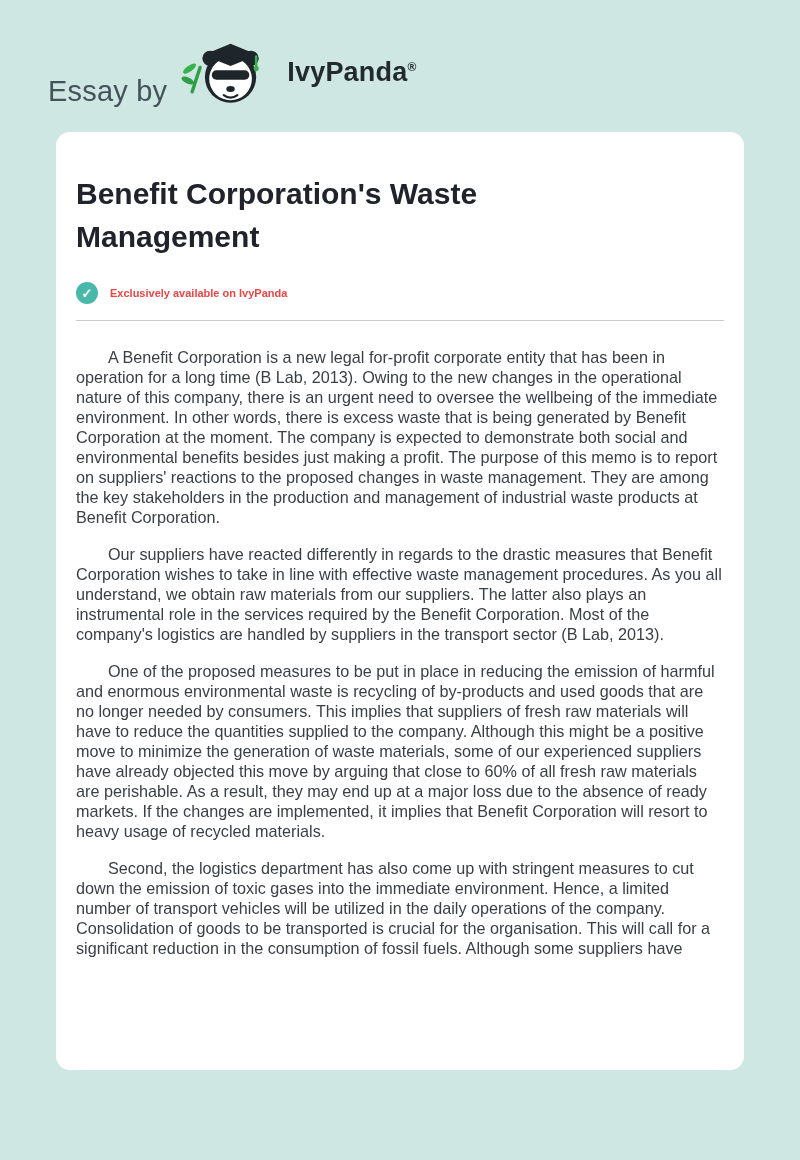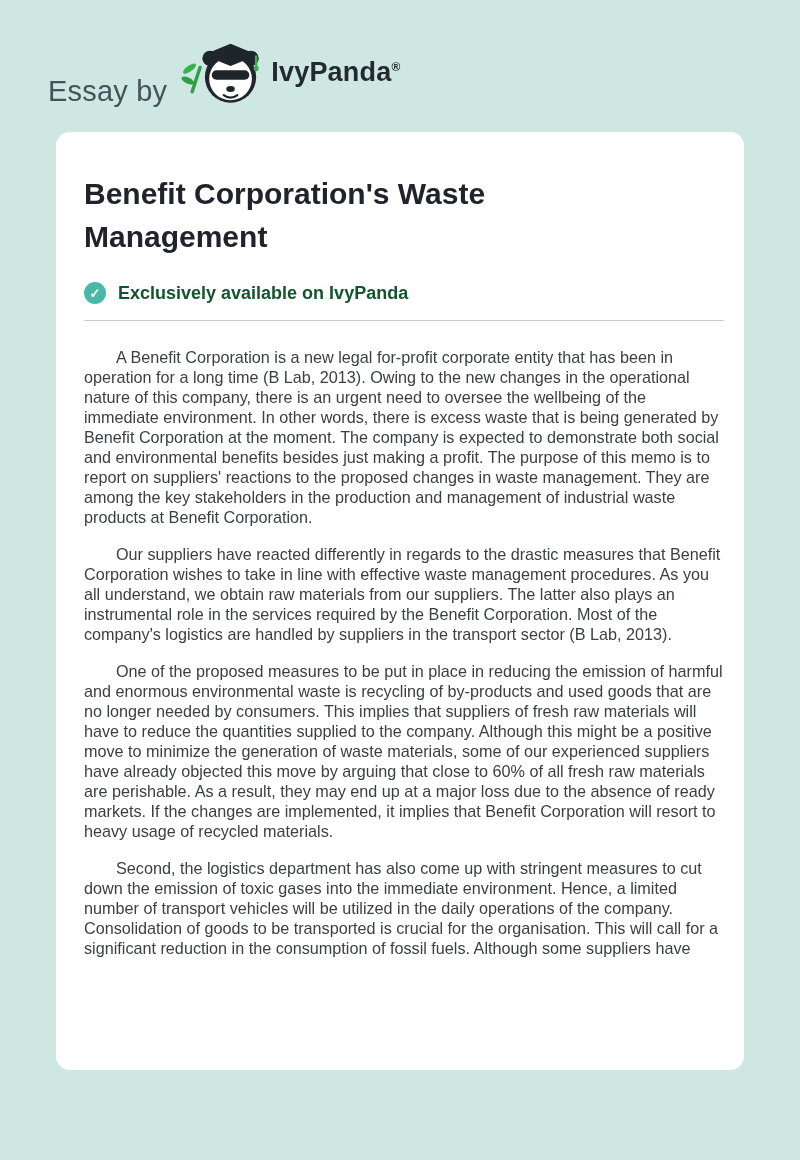--- a/index.html
+++ b/index.html
@@ -18,40 +18,40 @@
   }
   .essay-by {
     font-size: 29px;
     color: #44525a;
     font-weight: 400;
     letter-spacing: 0.2px;
   }
   .logo {
     display: flex;
     align-items: center;
-    gap: 8px;
+    gap: 24px;
     cursor: pointer;
   }
   .logo svg { display: block; }
   .brand {
     font-size: 27px;
     font-weight: 700;
     color: #222a30;
     letter-spacing: 0.2px;
   }
   .brand sup {
     font-size: 12px;
     font-weight: 700;
     vertical-align: super;
   }
   .card {
     background: #ffffff;
     border-radius: 14px;
     margin: 24px 56px 0 56px;
-    padding: 40px 20px 46px 28px;
+    padding: 40px 20px 46px 20px;
     min-height: 938px;
   }
   .title {
     font-size: 30px;
     line-height: 43px;
     font-weight: 700;
     color: #20232b;
     max-width: 500px;
     margin: 0 0 24px 0;
   }
@@ -68,23 +68,23 @@
     background: #49b8a9;
     color: #ffffff;
     font-size: 13px;
     font-weight: 700;
     display: flex;
     align-items: center;
     justify-content: center;
     flex: 0 0 auto;
   }
   .badge-text {
-    font-size: 18px;
+    font-size: 11px;
     font-weight: 700;
-    color: #14532d;
+    color: #ef4444;
   }
   .divider {
     border: none;
     border-top: 1px solid #cccccc;
     margin: 0 0 26px 0;
   }
   .essay-body p {
     font-size: 16.2px;
     line-height: 20px;
     color: #3a3f44;

